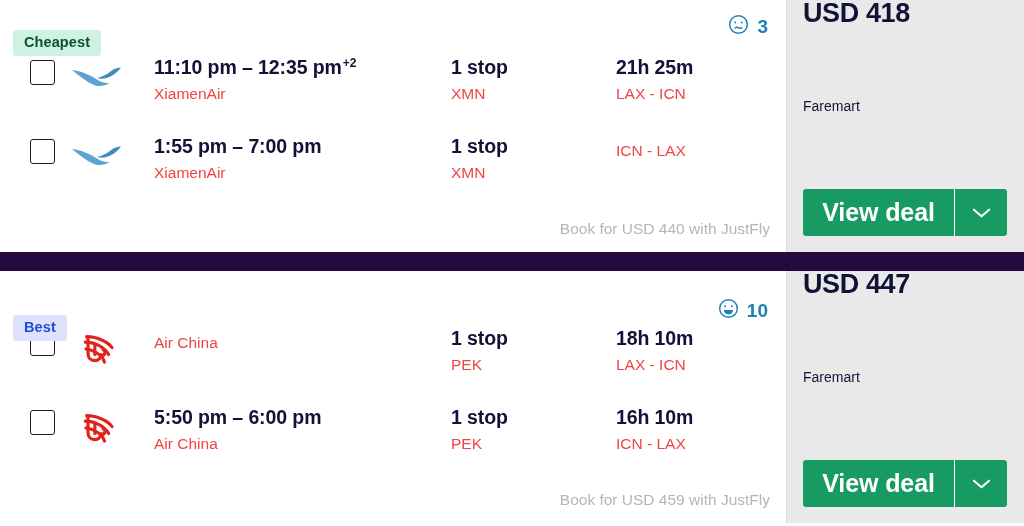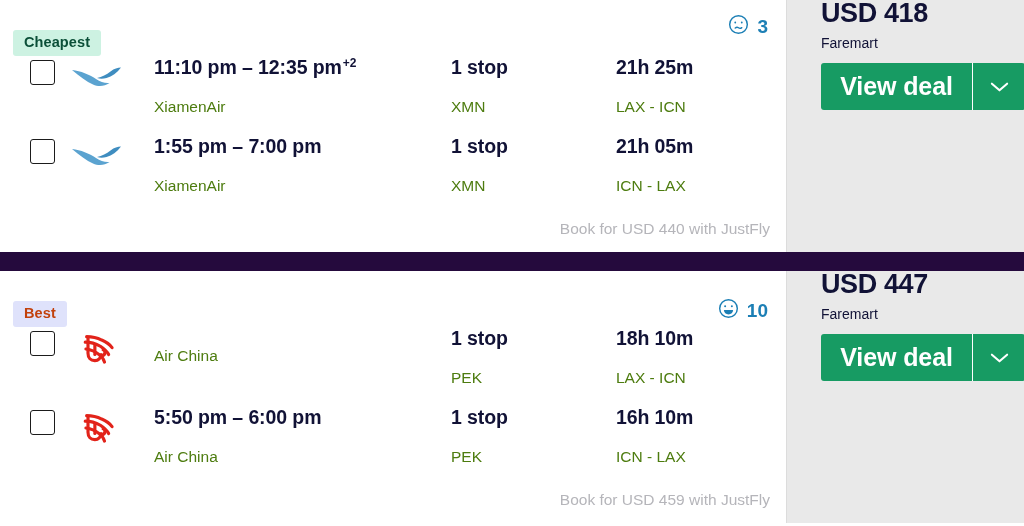--- a/index.html
+++ b/index.html
@@ -35,22 +35,22 @@
     box-sizing: border-box;
     background: #ffffff;
   }
   .card-side {
     width: 238px;
     background: #e9e9e9;
     box-sizing: border-box;
     position: relative;
     display: flex;
     flex-direction: column;
-    justify-content: flex-start;
-    padding: 0 16px 16px 34px;
+    justify-content: space-between;
+    padding: 0 16px 16px 16px;
     border-left: 1px solid #dcdcdc;
   }
 
   
   .badge-row {
     height: 56px;
     position: relative;
   }
   .badge {
     position: absolute;
@@ -62,21 +62,22 @@
     padding: 5px 11px 6px 11px;
     border-radius: 3px;
     line-height: 1;
   }
   .badge.cheapest {
     background: #cdf2e2;
     color: #0b4f38;
   }
   .badge.best {
     background: #dfe2fb;
-    color: #c2410c;
+    color: #1d4ed8;
+    margin-top: 14px;
   }
 
   
   .score {
     position: absolute;
     right: 18px;
     top: 13px;
     display: flex;
     align-items: center;
     gap: 7px;
@@ -140,22 +141,22 @@
     white-space: nowrap;
   }
   .primary .plus {
     font-size: 12px;
     font-weight: bold;
     vertical-align: super;
     margin-left: 1px;
   }
   .secondary {
     font-size: 15.5px;
-    color: #4d7c0f;
-    margin-top: 20px;
+    color: #ef4444;
+    margin-top: 7px;
     line-height: 1.15;
     white-space: nowrap;
   }
 
   
   .bookline {
     text-align: right;
     font-size: 15.5px;
     color: #b5b5ba;
     padding: 6px 16px 14px 3px;
@@ -271,21 +272,20 @@
           <div class="primary">
             <span>1:55 pm – 7:00 pm</span><span class="plus"></span>
           </div>
           <div class="secondary">XiamenAir</div>
         </div>
         <div class="col-stops">
           <div class="primary">1 stop</div>
           <div class="secondary">XMN</div>
         </div>
         <div class="col-dur">
-          <div class="primary">21h 05m</div>
           <div class="secondary">ICN - LAX</div>
         </div>
       </div>
 
       <div class="bookline">Book for USD 440 with JustFly</div>
     </div>
 
     <div class="card-side">
       <div class="price">USD 418</div>
       <div class="provider">Faremart</div>

